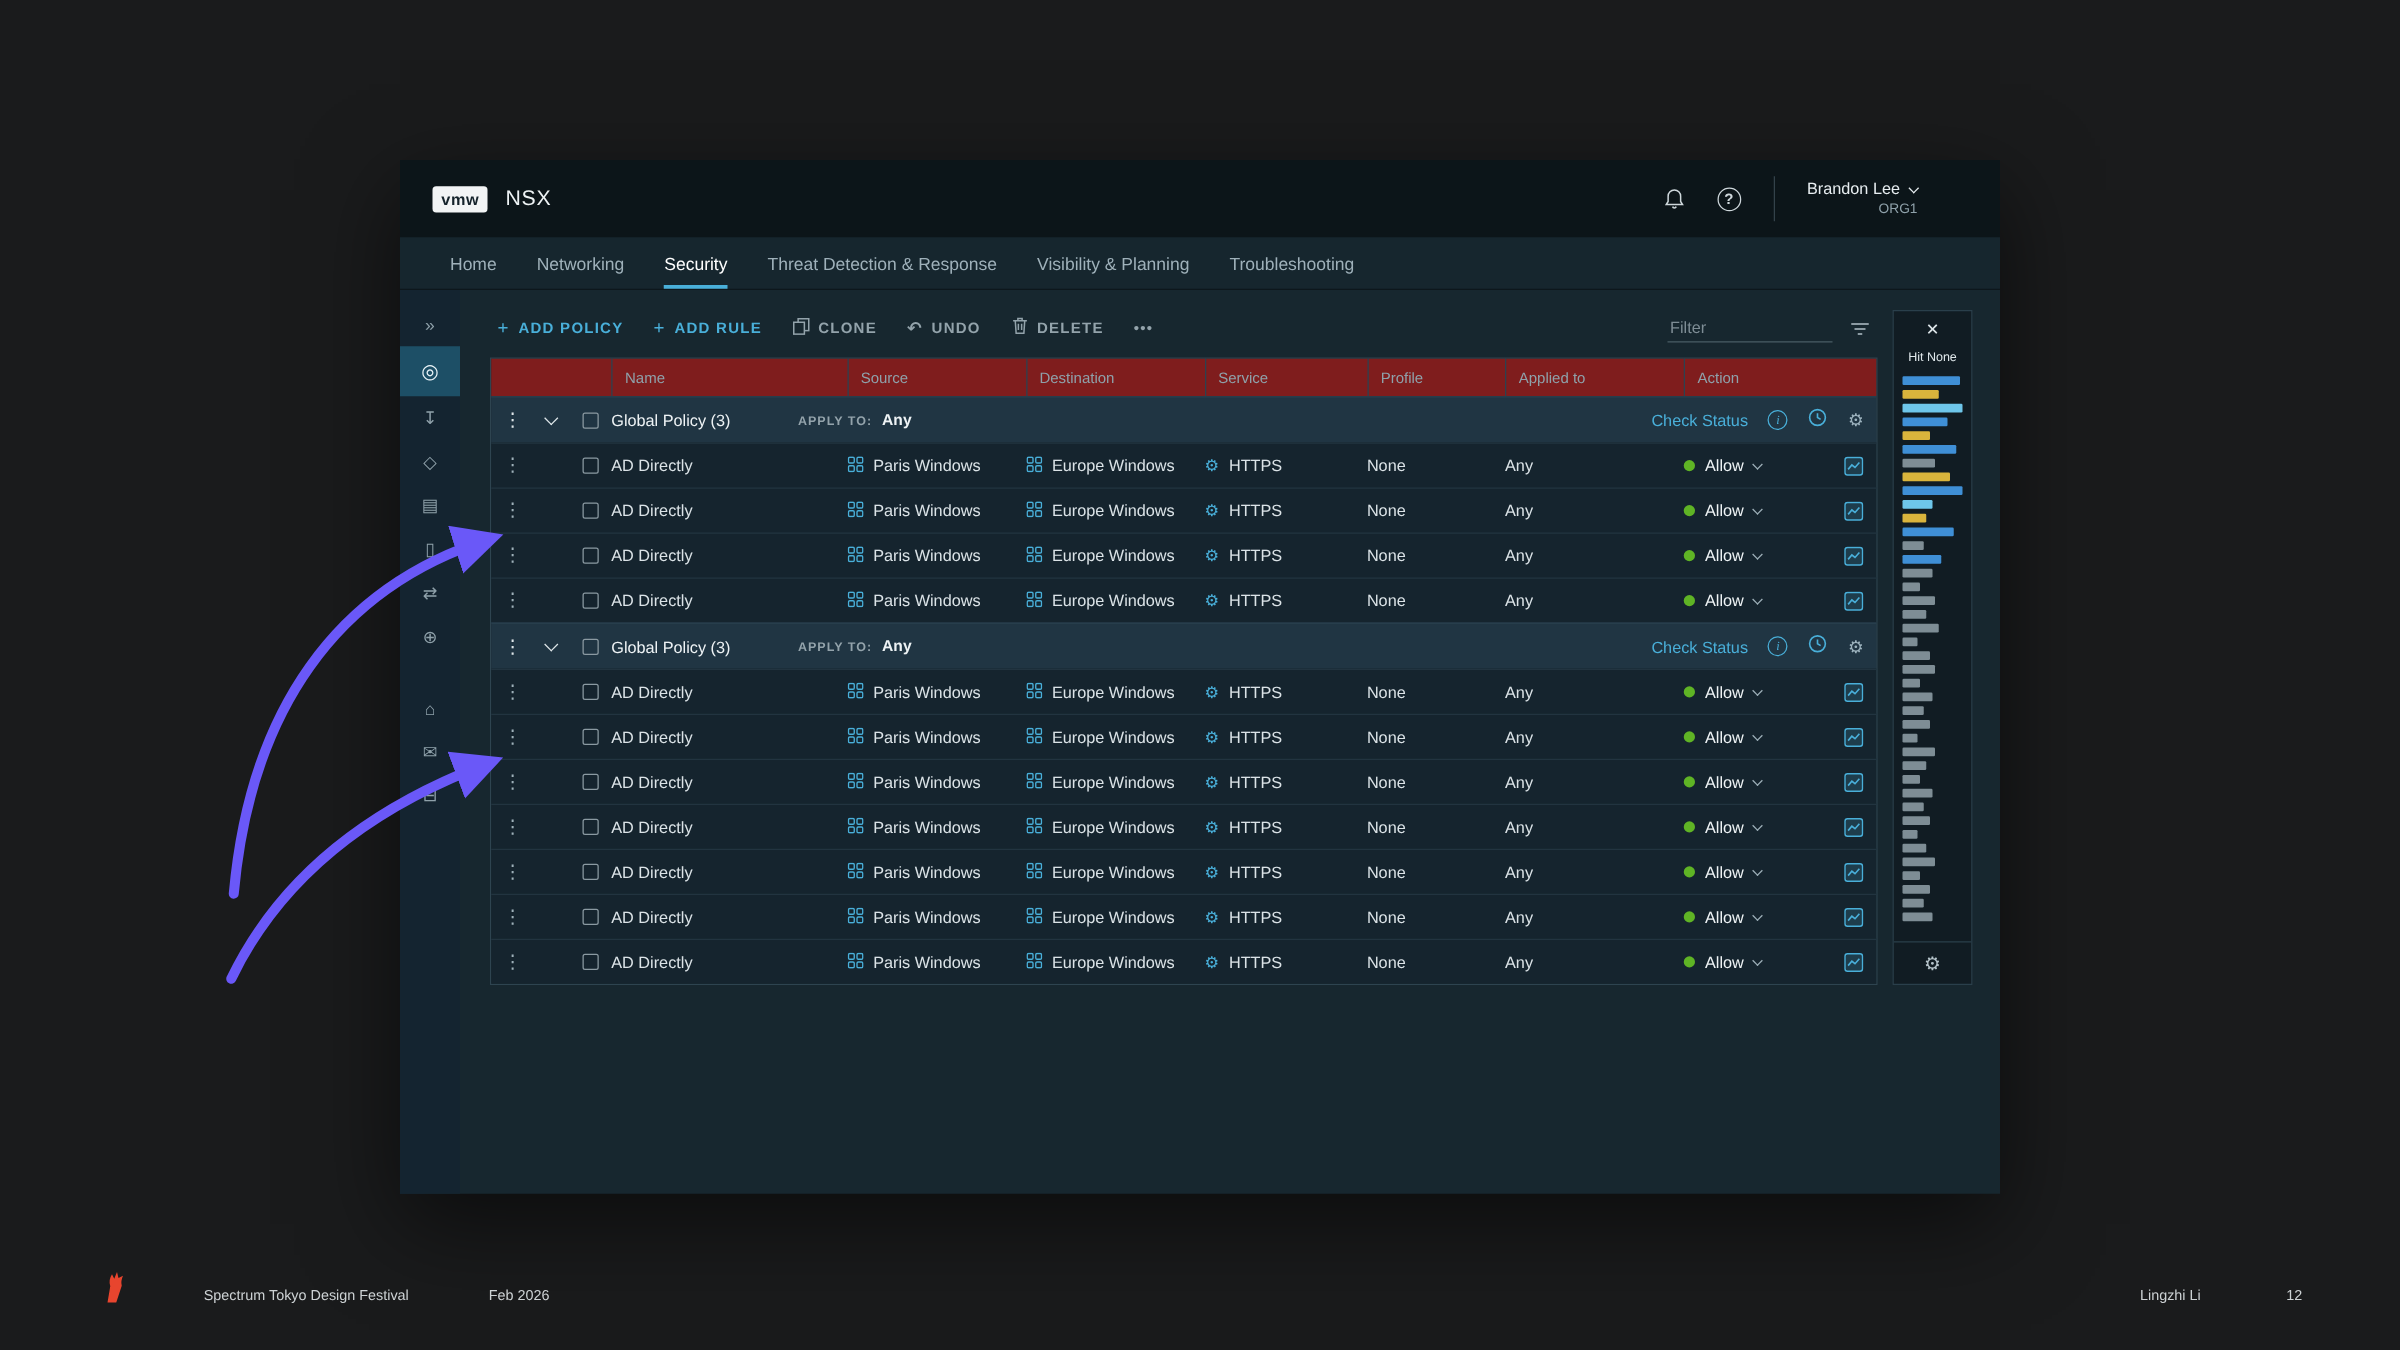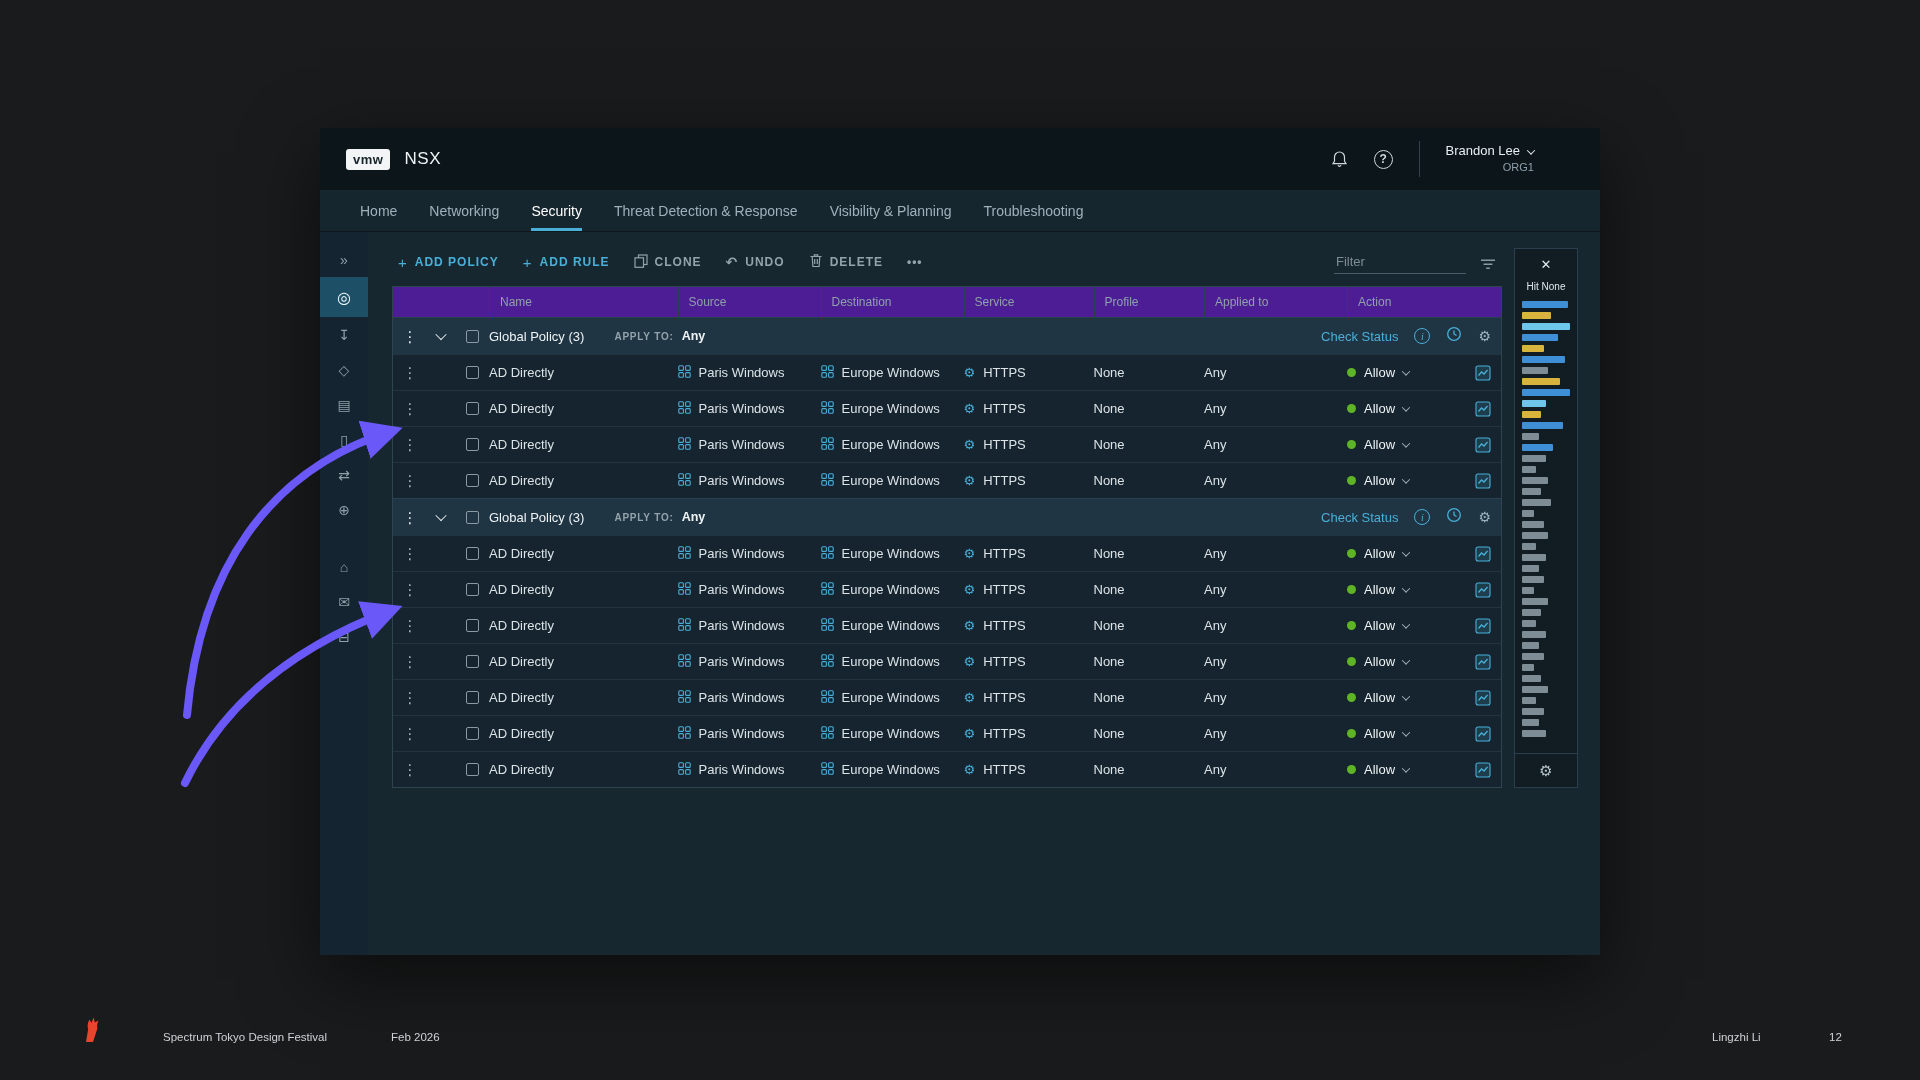--- a/index.html
+++ b/index.html
@@ -72,35 +72,35 @@
   .filter-wrap { margin-left: auto; display: flex; align-items: flex-end; gap: 14px; }
   .filter-input { background: transparent; border: none; border-bottom: 1px solid #4a5d66;
                   color: #d5dde1; font-size: 13px; padding: 4px 2px; width: 132px; outline: none;
                   font-family: inherit; }
   .filter-input::placeholder { color: #7e8d95; }
 
   .table { border: 1px solid #2e4450; }
   .trow { display: grid;
           grid-template-columns: 34px 28px 34px 1.45fr 1.1fr 1.1fr 1fr .85fr 1.1fr 118px 36px;
           align-items: center; }
-  .thead { height: 30px; background: #4c1d95; color: #8fa1aa; font-size: 12px; }
+  .thead { height: 30px; background: #7f1d1d; color: #8fa1aa; font-size: 12px; }
   .hcell { display: flex; align-items: center; height: 100%; padding-left: 10px;
            border-left: 1px solid #2c4250; }
   .grow { height: 37px; background: #203543; border-top: 1px solid #2a4150; }
   .rrow { height: 36px; background: #15242e; border-top: 1px solid #223440; }
   .dots { color: #9fb1ba; font-size: 15px; text-align: center; line-height: 1; }
   .grow .dots { color: #dfe7ea; }
   .ccell { display: flex; justify-content: center; }
   .cbox { width: 13px; height: 13px; border: 1px solid #8b9aa2; border-radius: 2px; display: inline-block; }
   .chev-cell { display: flex; justify-content: center; color: #dfe7ea; }
   .chev-cell .chevshape { width: 8px; height: 8px; }
   .gmain { grid-column: 4 / 7; display: flex; align-items: center; }
   .gname { font-size: 13px; color: #eef3f5; }
   .applyto { margin-left: 30px; display: flex; align-items: baseline; gap: 8px; }
-  .apply-label { font-size: 10px; font-weight: bold; color: #93a3ab; letter-spacing: .8px; }
+  .apply-label { font-size: 10px; font-weight: bold; color: #93a3ab; letter-spacing: .8px; margin-left: 24px; }
   .apply-value { font-size: 12.5px; color: #eef3f5; font-weight: bold; }
   .gright { grid-column: 7 / 12; display: flex; justify-content: flex-end; align-items: center;
             gap: 16px; padding-right: 10px; }
   .link { color: #49afd9; font-size: 13px; text-decoration: none; }
   .gicon-info { width: 16px; height: 16px; border: 1px solid #49afd9; color: #49afd9;
                 border-radius: 50%; font-size: 10px; display: flex; align-items: center;
                 justify-content: center; font-style: italic; font-family: "Liberation Serif", serif; }
   .gicon-gear { color: #9db3be; font-size: 14px; line-height: 1; }
   .cell-name { font-size: 13px; color: #dbe3e7; }
   .cell-grp { display: flex; align-items: center; gap: 8px; font-size: 13px; color: #dbe3e7; min-width: 0; }

